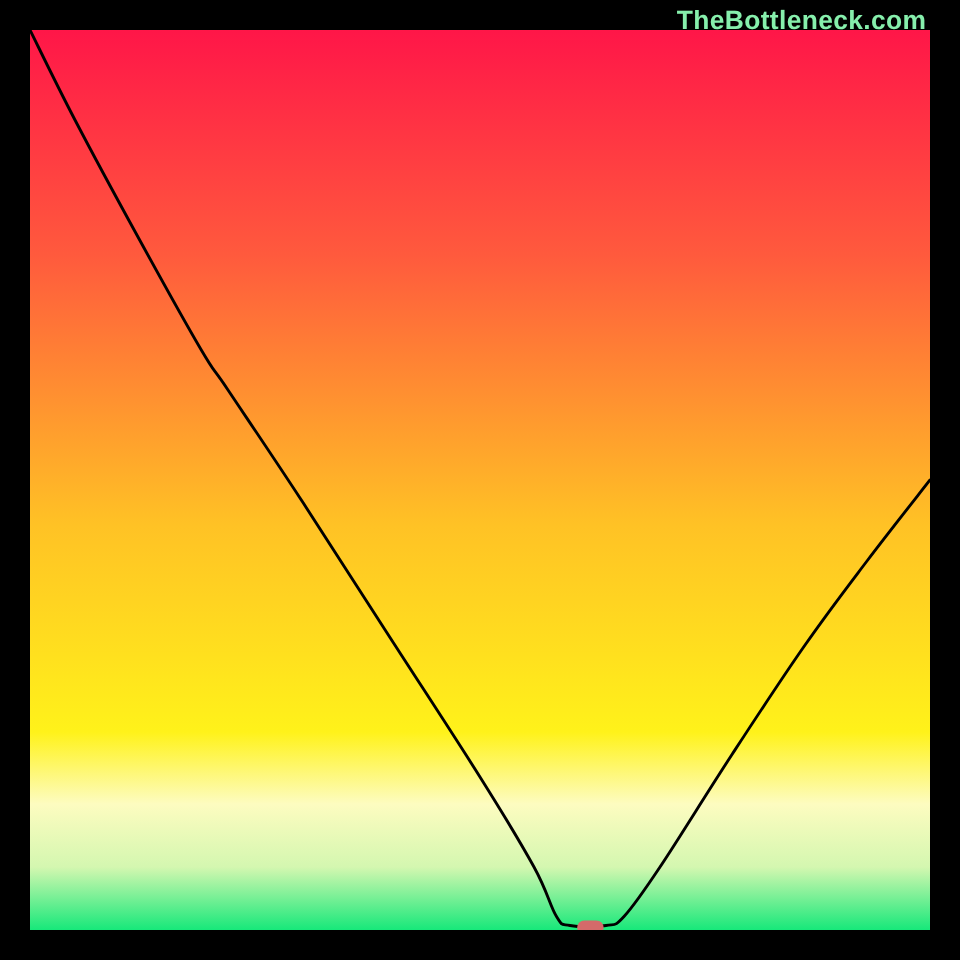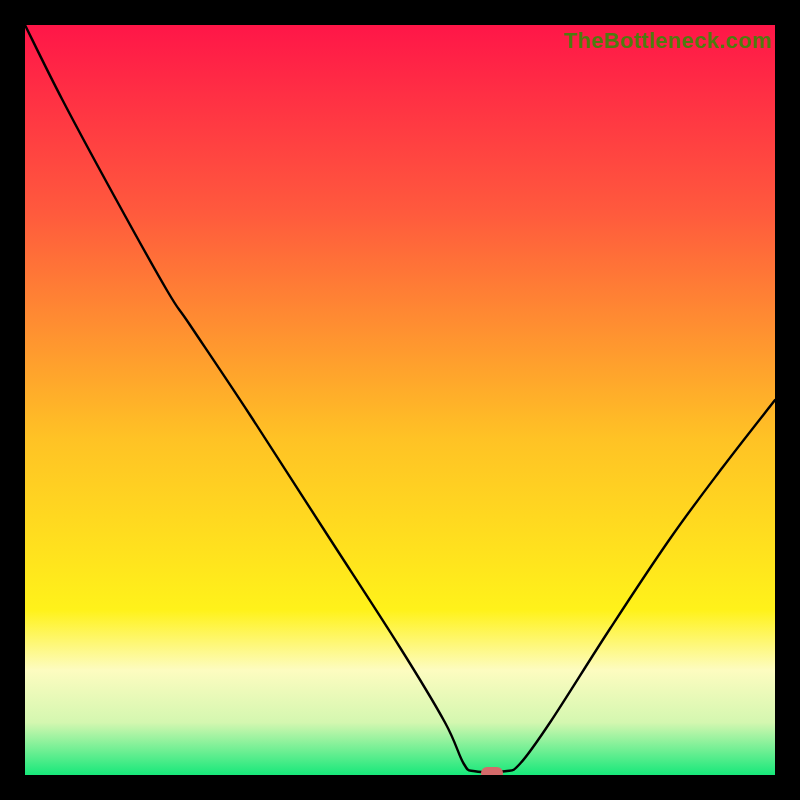--- a/index.html
+++ b/index.html
@@ -22,26 +22,25 @@
     left: 25px;
     top: 25px;
     width: 750px;
     height: 750px;
     overflow: hidden;
   }
   .watermark {
     position: absolute;
     top: 4px;
     right: 28px;
-    color: #4d7c0f;
+    color: #86efac;
     font-size: 22px;
     font-weight: 600;
     letter-spacing: 0.3px;
     pointer-events: none;
-    margin-top: 24px;
   }
   .marker {
     position: absolute;
     width: 22px;
     height: 12px;
     border-radius: 6px;
     transform: translate(-50%, -50%);
   }
   svg.curve {
     position: absolute;

